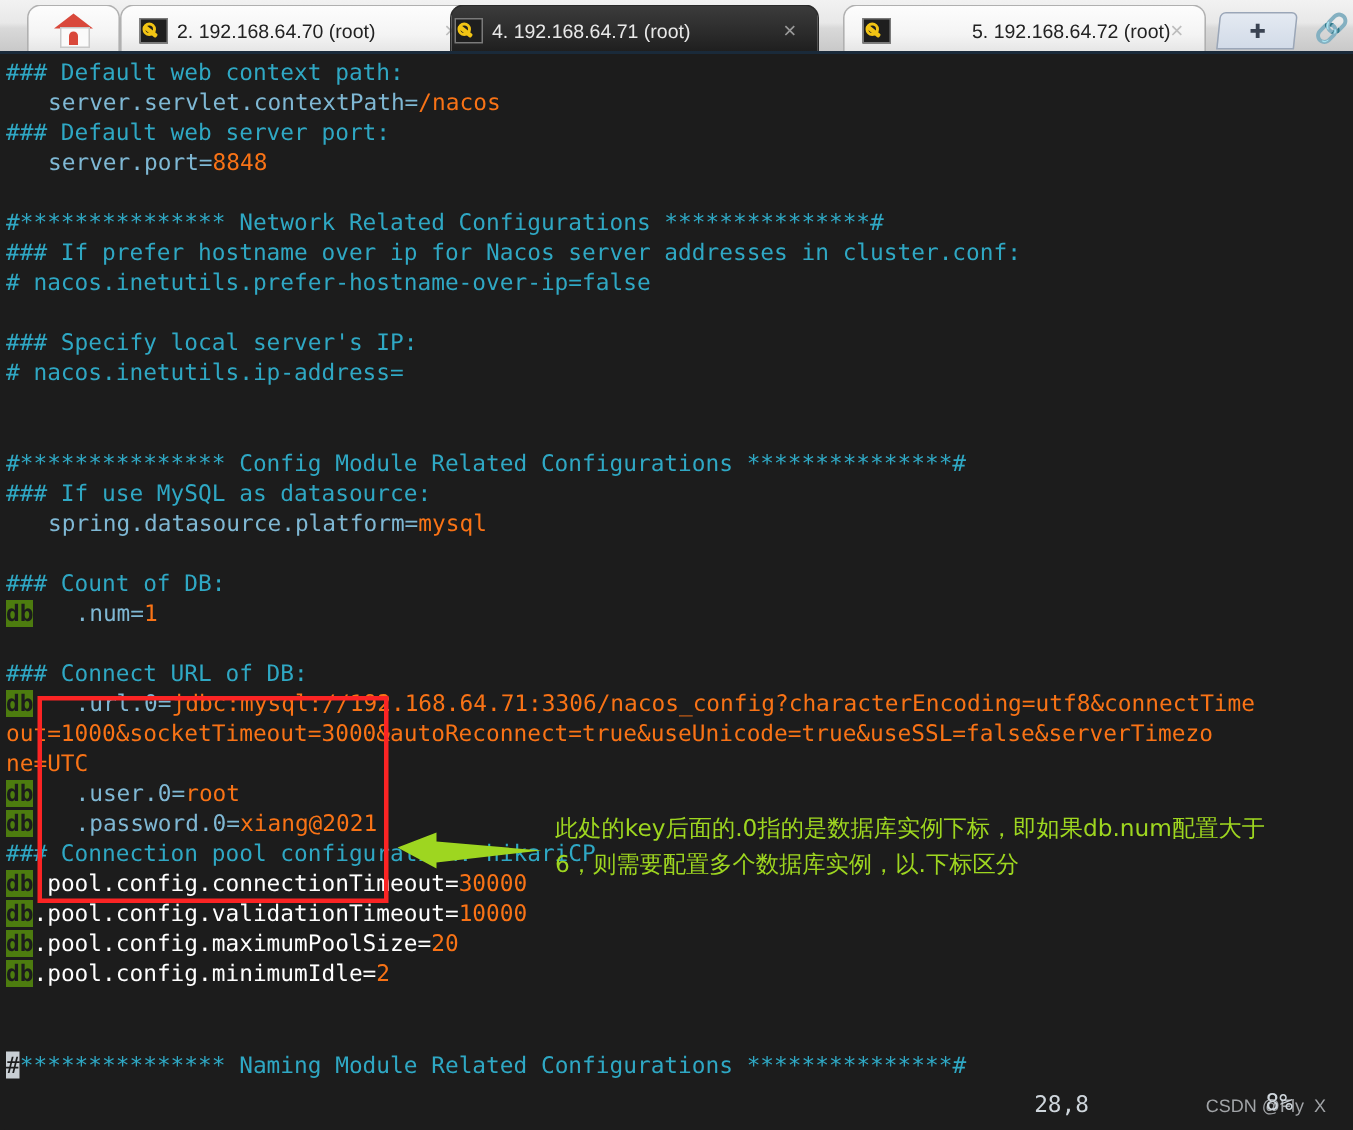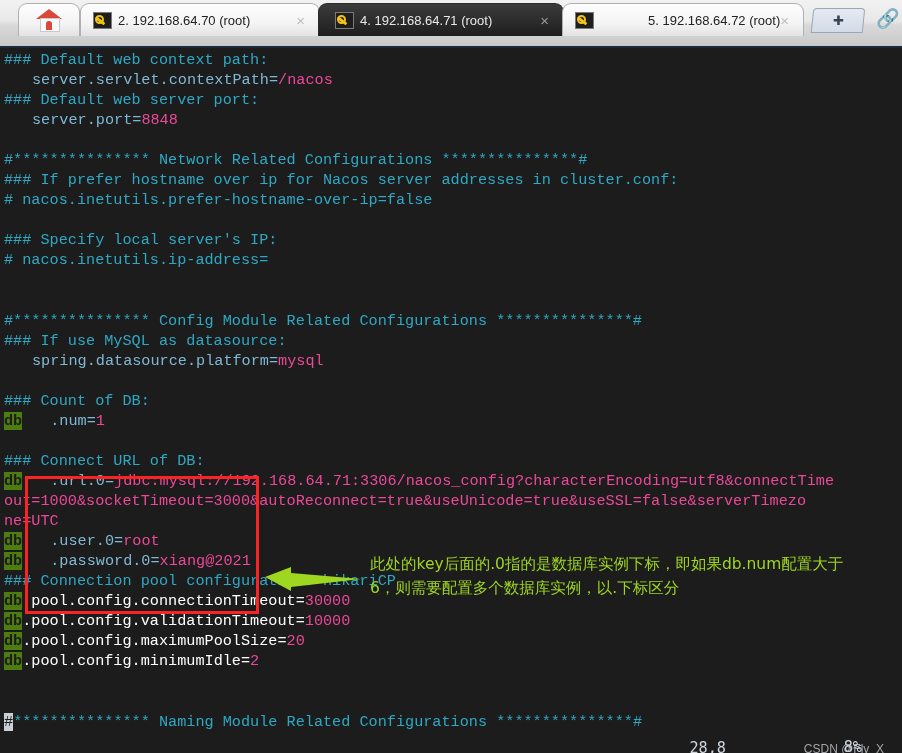--- a/index.html
+++ b/index.html
@@ -8,21 +8,21 @@
   }
   body {
     width: 902px; height: 753px;
     overflow: hidden;
     font-family: "DejaVu Sans Mono", monospace;
   }
 
   
   .tabbar {
     position: relative;
-    width: 902px; height: 48px;
+    width: 902px; height: 36px;
     background: linear-gradient(to bottom, #f2f2f2 0%, #e8e8e8 45%, #d9d9d9 55%, #c9c9c9 100%);
     border-bottom: 2px solid #1a2a3a;
     box-sizing: border-box;
     overflow: hidden;
   }
   .tab {
     position: absolute;
     top: 3px;
     height: 33px;
     box-sizing: border-box;
@@ -44,21 +44,21 @@
     border: 1px solid #2a2a2a;
     border-bottom: none;
     border-radius: 9px 9px 0 0;
     color: #e8e8e8;
   }
   .tab-home {
     left: 18px; width: 62px;
     justify-content: center;
   }
   .tab-1 { left: 80px;  width: 240px; padding-left: 12px; }
-  .tab-2 { left: 318px; width: 246px; padding-left: 16px; }
+  .tab-2 { left: 300px; width: 246px; padding-left: 2px; }
   .tab-3 { left: 562px; width: 242px; padding-left: 12px; gap: 48px; }
   .tab-new {
     left: 812px; width: 52px; height: 25px; top: 8px;
     justify-content: center;
     background: linear-gradient(to bottom, #e4eaf2 0%, #d2dbe8 100%);
     border: 1px solid #9aa6b8;
     border-radius: 4px 4px 0 0;
     transform: skewX(-6deg);
     color: #334;
   }
@@ -137,25 +137,25 @@
   }
   .term-text {
     position: absolute;
     left: 4px; top: 2px;
     font-family: "DejaVu Sans Mono", monospace;
     font-size: 15.2px;
     line-height: 20.05px;
     white-space: pre;
     letter-spacing: 0px;
   }
-  .ln { display: block; height: 20.05px; font-family: Liberation Mono, monospace; }
+  .ln { display: block; height: 20.05px; }
   .c-comment { color: #2fa8c4; }
   .c-key     { color: #7fb8d4; margin-left: 28px; }
   .c-key2    { color: #ffffff; }
-  .c-val     { color: #ec4899; text-align: center; }
+  .c-val     { color: #f97316; text-align: center; }
   .hl-db {
     background: #4d7c0f;
     color: #1c1c1c;
     font-weight: bold;
   }
   .cursor-blk {
     background: #c9cfd4;
     color: #1c1c1c;
   }
 

